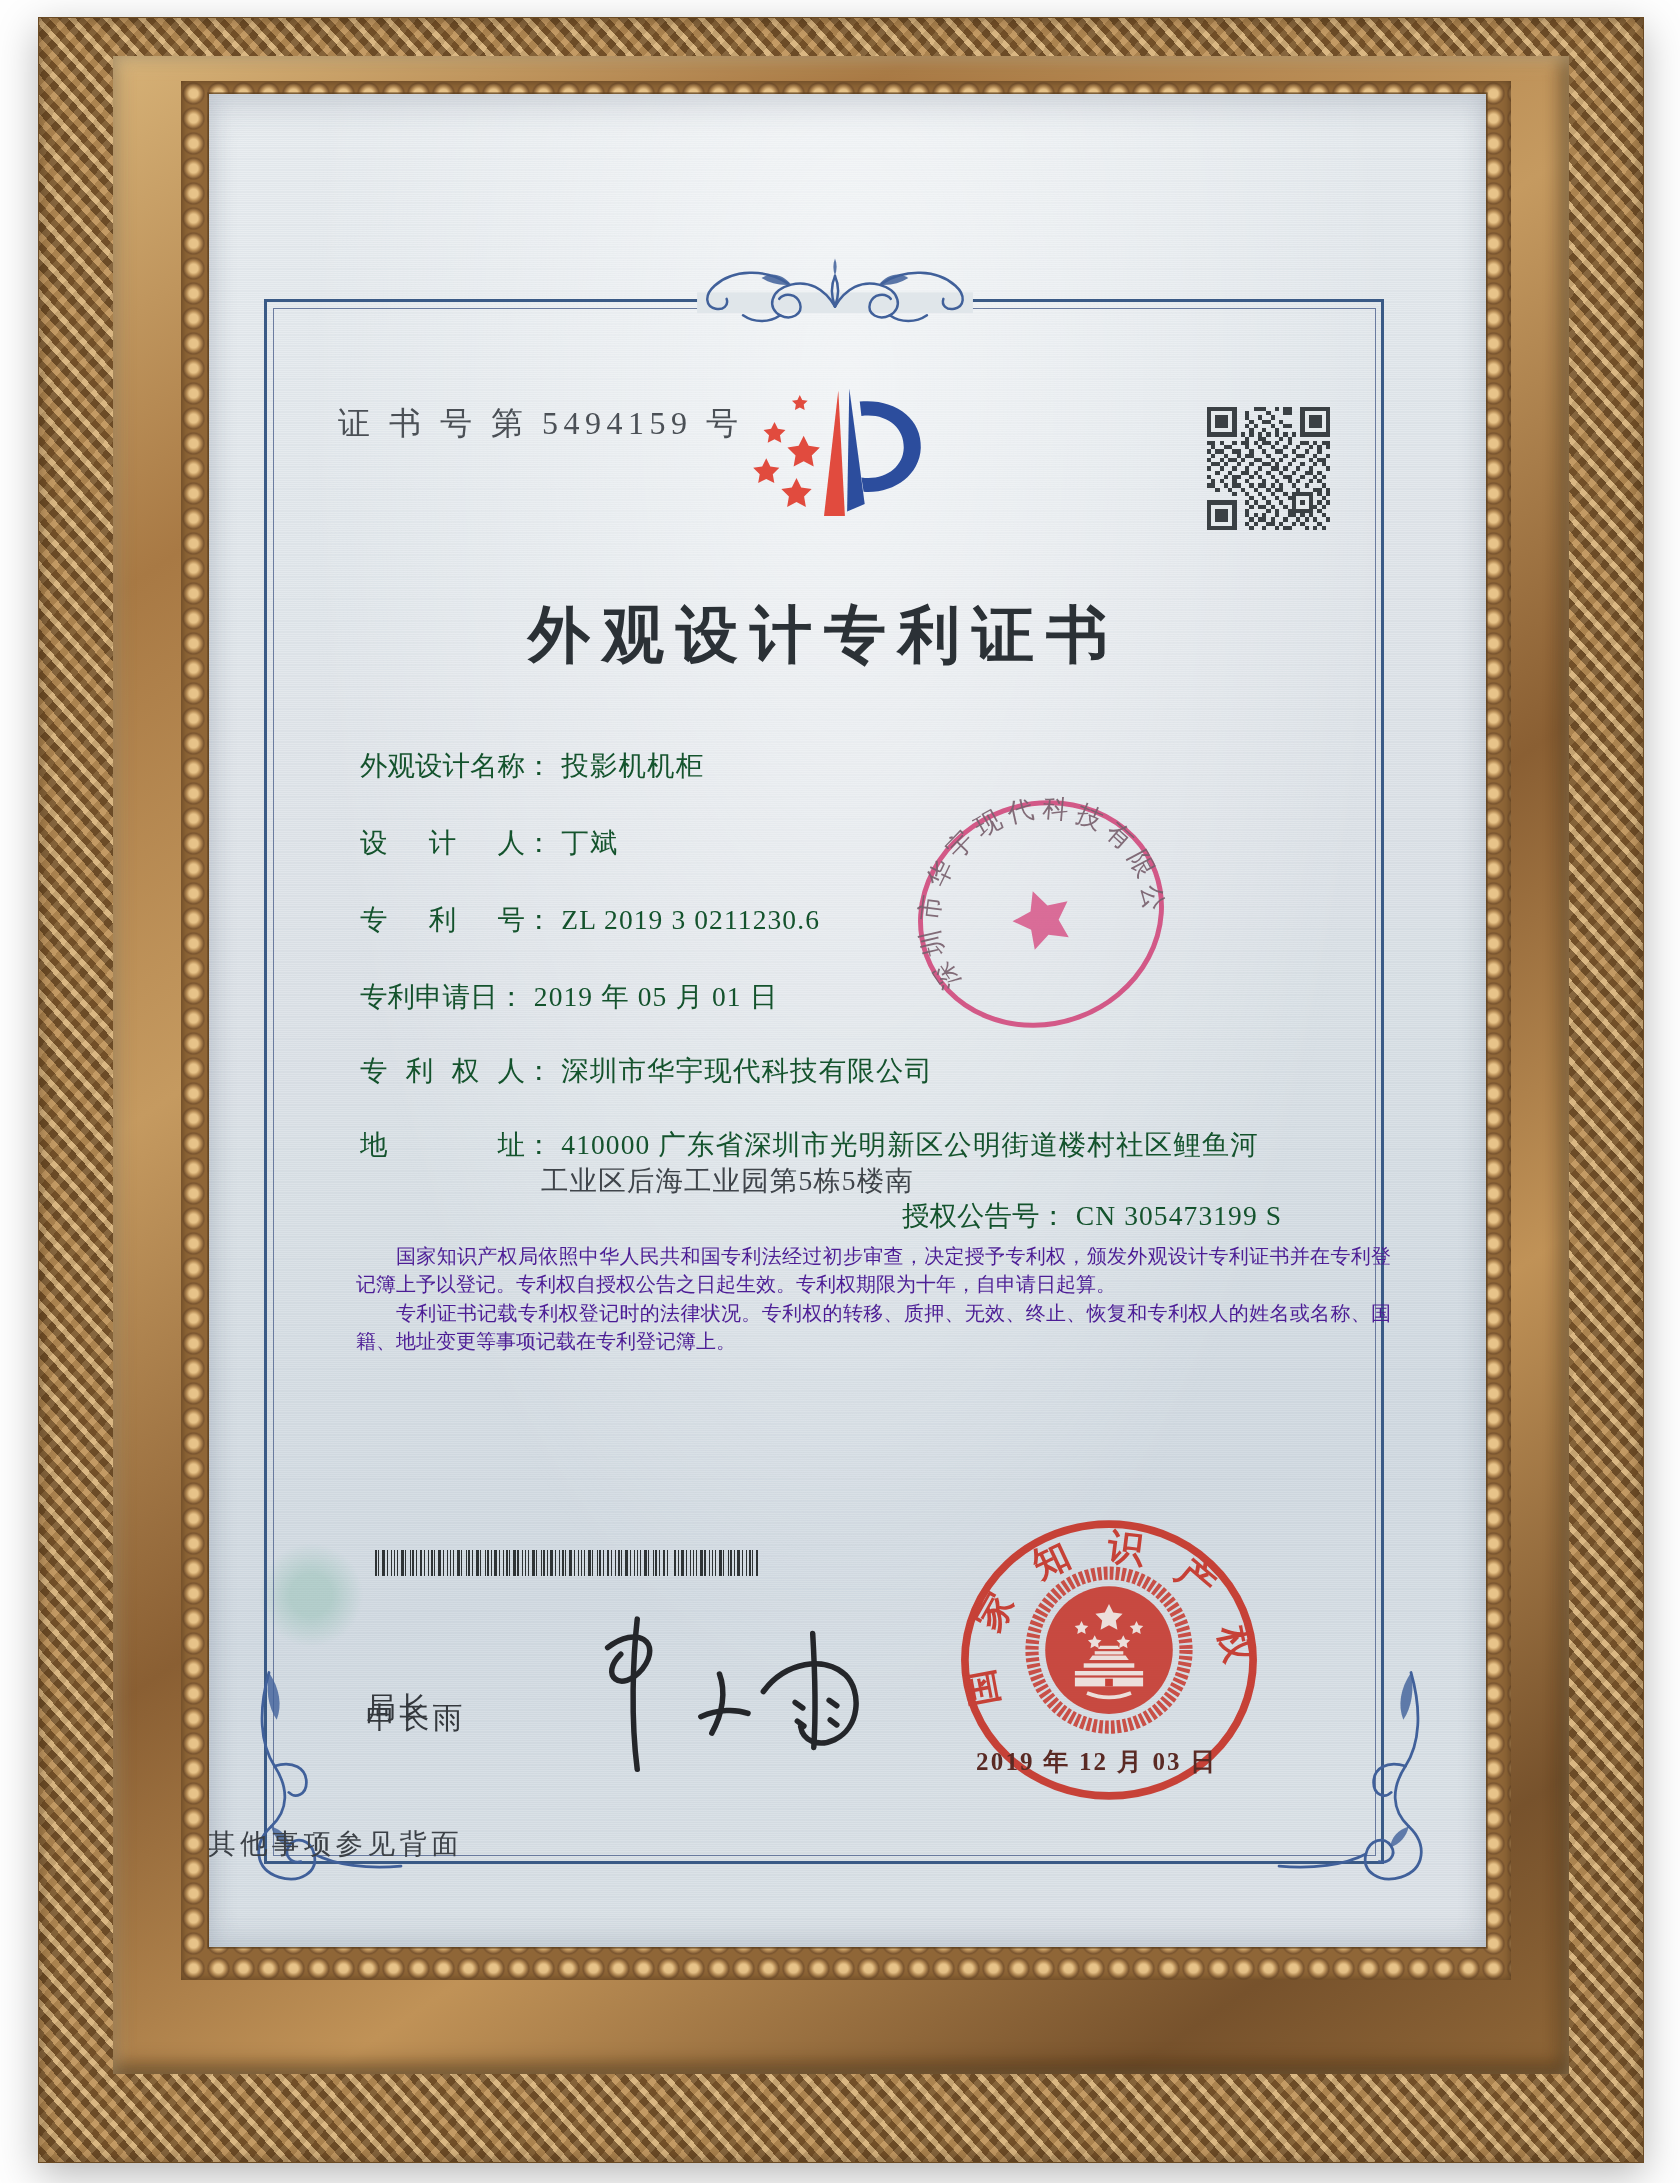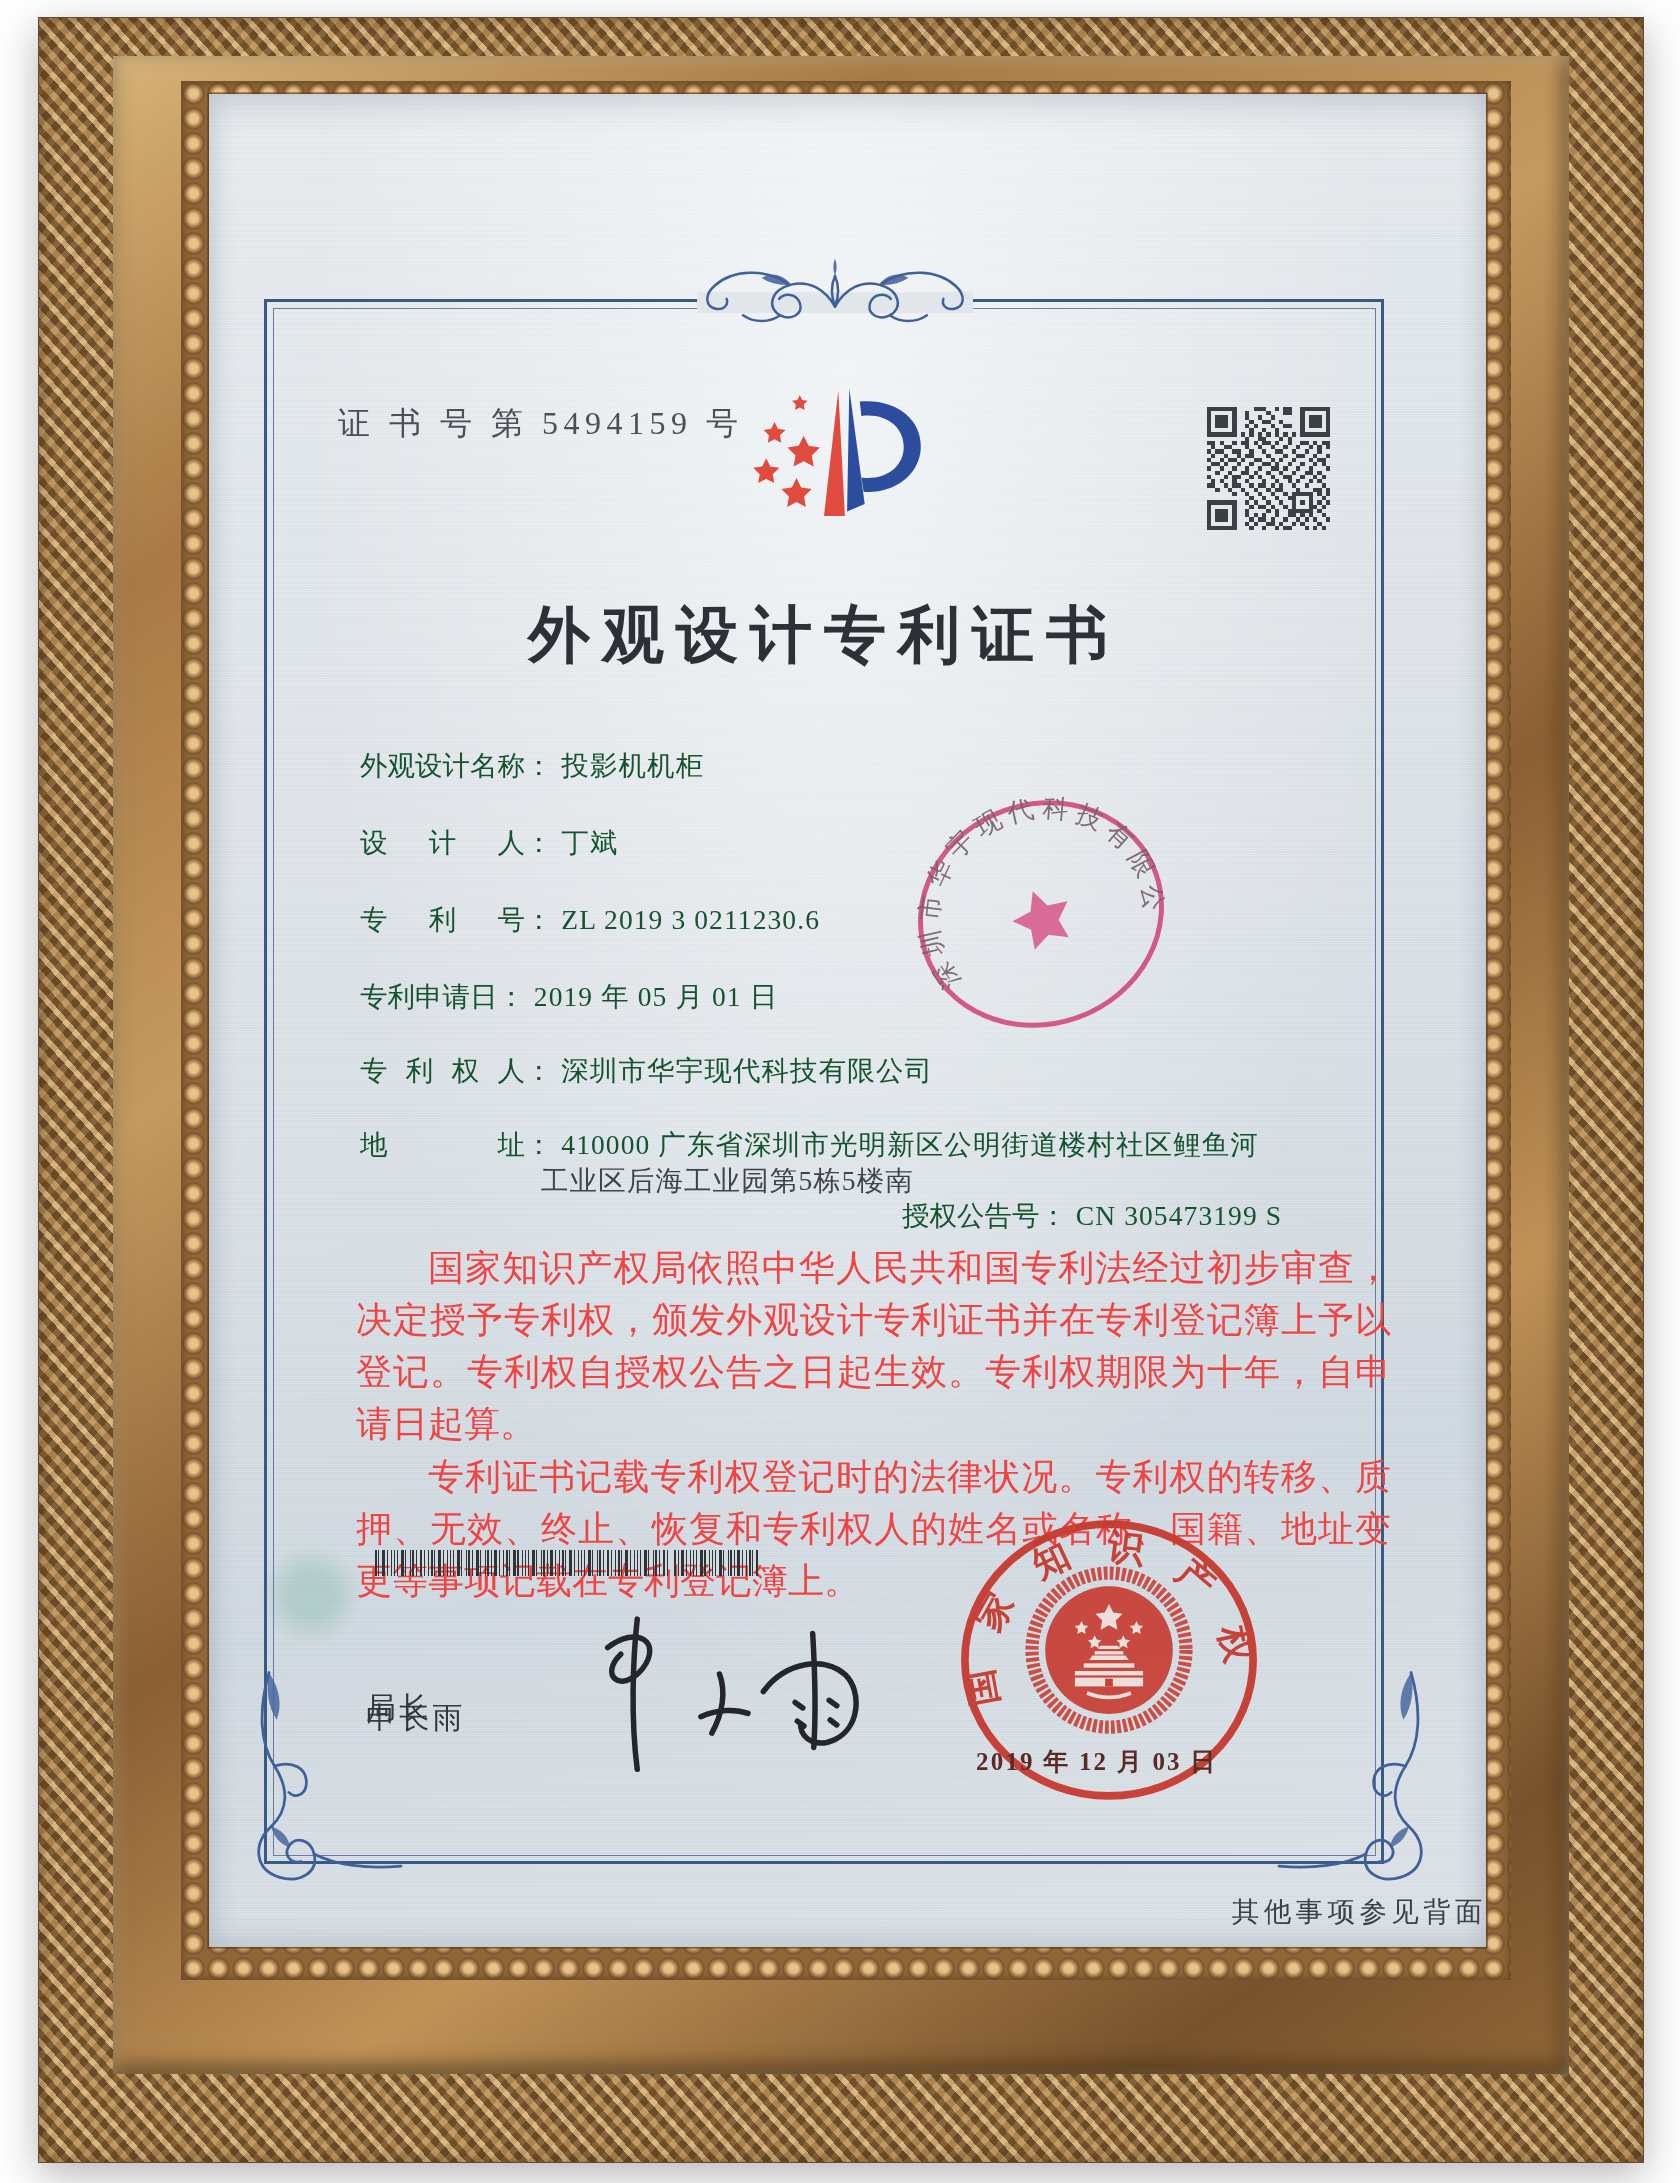--- a/index.html
+++ b/index.html
@@ -71,21 +71,21 @@
 
   .frow{position:absolute;left:360px;font-size:27.5px;color:#14532d;white-space:nowrap;}
   .flabel{display:inline-block;width:165px;text-align:justify;text-align-last:justify;vertical-align:top;}
   .flabel.nojust{width:auto;text-align:center;text-align-last:auto;}
   .fcolon{display:inline-block;}
   .fvalue{margin-left:8.8px;letter-spacing:1.1px;}
   .addr2{position:absolute;left:541px;top:1163px;font-size:27.5px;color:#3f444a;letter-spacing:1.1px;white-space:nowrap;}
 
   .body-text{
     position:absolute;left:356px;top:1242px;width:1035px;
-    font-size:36px;line-height:52px;color:#ef4444;text-align:justify;
+    font-size:20px;line-height:28px;color:#4c1d95;text-align:justify;
   }
   .body-text p{margin:0 0 1.1px 0;text-indent:2em;}
 
   .barcode{
     position:absolute;left:375px;top:1550px;width:383px;height:26px;
     background:repeating-linear-gradient(90deg,
       #2e3335 0 1.6px, transparent 1.6px 3.3px,
       #2e3335 3.3px 4.4px, transparent 4.4px 7.1px,
       #2e3335 7.1px 10px, transparent 10px 11.5px,
       #2e3335 11.5px 12.6px, transparent 12.6px 16px,
@@ -97,21 +97,21 @@
 
   .seal-date{
     position:absolute;left:976px;top:1745px;font-size:25px;color:#5a2a24;
     letter-spacing:2.2px;font-weight:600;white-space:nowrap;
   }
   .page-info{
     position:absolute;left:264px;top:1824px;width:1120px;text-align:center;
     font-size:25px;color:#3b4046;letter-spacing:2.2px;
   }
   .back-note{
-    position:absolute;left:208px;top:1894px;width:1279px;text-align:right;
+    position:absolute;left:208px;top:1826px;width:1279px;text-align:left;
     font-size:27.5px;color:#3b4046;letter-spacing:4.4px;
   }
 </style>
 </head>
 <body>
 
 <div class="frame">
   <div class="frame-cove">
     <div class="frame-beads">
       <div class="paper"></div>

